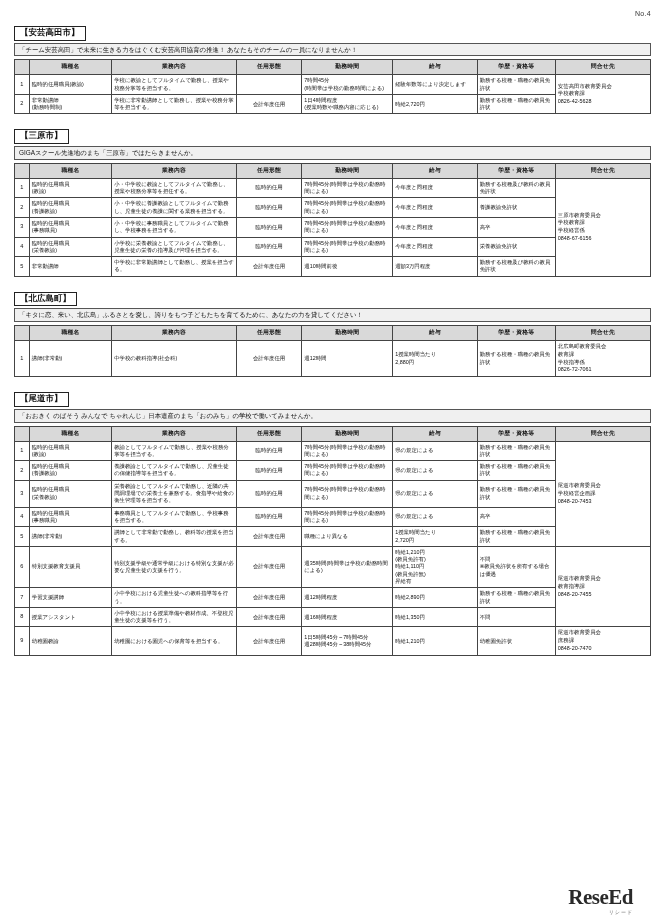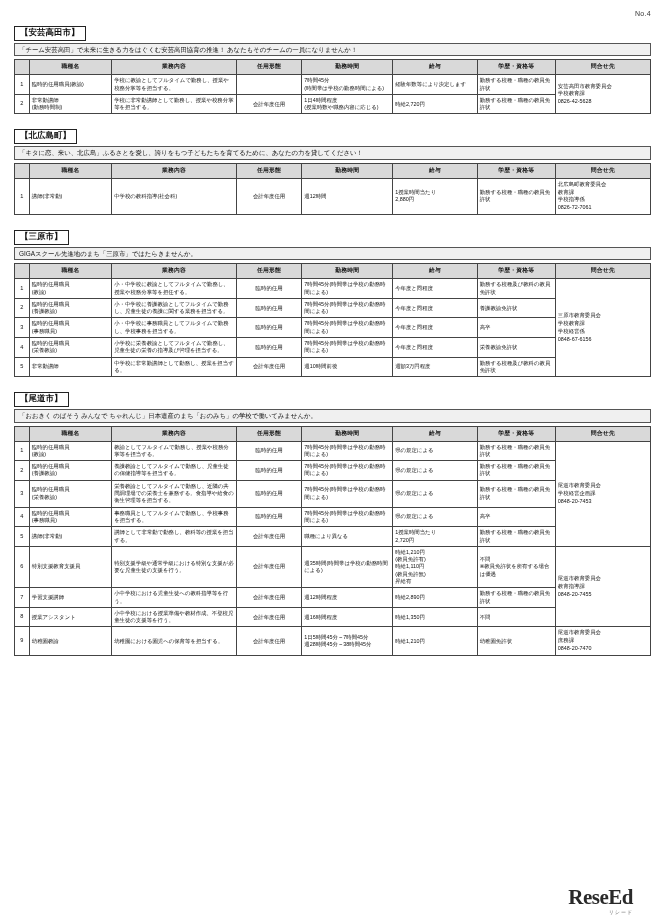--- a/index.html
+++ b/index.html
@@ -159,20 +159,104 @@
           <td class="cellwrap">1日4時間程度
 (授業時数や職務内容に応じる)</td>
           <td class="cellwrap">時給2,720円</td>
           <td class="cellwrap">勤務する校種・職種の教員免許状</td>
         </tr>
       </tbody>
     </table>
   </div>
 
   <div class="city-block">
+    <div class="city-title">【三原市】</div>
+    <div class="city-catch">GIGAスクール先進地のまち「三原市」ではたらきませんか。</div>
+    <table>
+      <colgroup>
+        <col class="col-no">
+          <col class="col-job">
+          <col class="col-duty">
+          <col class="col-emp">
+        <col class="col-hours">
+          <col class="col-pay">
+          <col class="col-qual">
+          <col class="col-contact">
+      </colgroup>
+      <thead>
+        <tr>
+          <th></th>
+          <th>職種名</th>
+          <th>業務内容</th>
+          <th>任用形態</th>
+          <th>勤務時間</th>
+          <th>給与</th>
+          <th>学歴・資格等</th>
+          <th>問合せ先</th>
+        </tr>
+      </thead>
+      <tbody>
+        <tr>
+          <td class="num">1</td>
+          <td class="cellwrap">臨時的任用職員
+(教諭)</td>
+          <td class="cellwrap">小・中学校に教諭としてフルタイムで勤務し、授業や校務分掌等を担任する。</td>
+          <td class="c cellwrap">臨時的任用</td>
+          <td class="cellwrap">7時間45分(時間帯は学校の勤務時間による)</td>
+          <td class="cellwrap">今年度と同程度</td>
+          <td class="cellwrap">勤務する校種及び教科の教員免許状</td>
+          <td class="contact" rowspan="5">三原市教育委員会
+学校教育課
+学校経営係
+0848-67-6156</td>
+        </tr>
+        <tr>
+          <td class="num">2</td>
+          <td class="cellwrap">臨時的任用職員
+(養護教諭)</td>
+          <td class="cellwrap">小・中学校に養護教諭としてフルタイムで勤務し、児童生徒の養護に関する業務を担当する。</td>
+          <td class="c cellwrap">臨時的任用</td>
+          <td class="cellwrap">7時間45分(時間帯は学校の勤務時間による)</td>
+          <td class="cellwrap">今年度と同程度</td>
+          <td class="cellwrap">養護教諭免許状</td>
+        </tr>
+        <tr>
+          <td class="num">3</td>
+          <td class="cellwrap">臨時的任用職員
+(事務職員)</td>
+          <td class="cellwrap">小・中学校に事務職員としてフルタイムで勤務し、学校事務を担当する。</td>
+          <td class="c cellwrap">臨時的任用</td>
+          <td class="cellwrap">7時間45分(時間帯は学校の勤務時間による)</td>
+          <td class="cellwrap">今年度と同程度</td>
+          <td class="cellwrap">高卒</td>
+        </tr>
+        <tr>
+          <td class="num">4</td>
+          <td class="cellwrap">臨時的任用職員
+(栄養教諭)</td>
+          <td class="cellwrap">小学校に栄養教諭としてフルタイムで勤務し、児童生徒の栄養の指導及び管理を担当する。</td>
+          <td class="c cellwrap">臨時的任用</td>
+          <td class="cellwrap">7時間45分(時間帯は学校の勤務時間による)</td>
+          <td class="cellwrap">今年度と同程度</td>
+          <td class="cellwrap">栄養教諭免許状</td>
+        </tr>
+        <tr>
+          <td class="num">5</td>
+          <td class="cellwrap">非常勤講師</td>
+          <td class="cellwrap">中学校に非常勤講師として勤務し、授業を担当する。</td>
+          <td class="c cellwrap">会計年度任用</td>
+          <td class="cellwrap">週10時間前後</td>
+          <td class="cellwrap">週額3万円程度</td>
+          <td class="cellwrap">勤務する校種及び教科の教員免許状</td>
+        </tr>
+      </tbody>
+    </table>
+  </div>
+
+  <div class="city-block">
     <div class="city-title">【北広島町】</div>
     <div class="city-catch">「キタに恋、来い、北広島」ふるさとを愛し、誇りをもつ子どもたちを育てるために、あなたの力を貸してください！</div>
     <table>
       <colgroup>
         <col class="col-no">
           <col class="col-job">
           <col class="col-duty">
           <col class="col-emp">
         <col class="col-hours">
           <col class="col-pay">
@@ -198,104 +282,20 @@
           <td class="cellwrap">中学校の教科指導(社会科)</td>
           <td class="c cellwrap">会計年度任用</td>
           <td class="cellwrap">週12時間</td>
           <td class="cellwrap">1授業時間当たり
 2,880円</td>
           <td class="cellwrap">勤務する校種・職種の教員免許状</td>
           <td class="contact">北広島町教育委員会
 教育課
 学校指導係
 0826-72-7061</td>
-        </tr>
-      </tbody>
-    </table>
-  </div>
-
-  <div class="city-block">
-    <div class="city-title">【三原市】</div>
-    <div class="city-catch">GIGAスクール先進地のまち「三原市」ではたらきませんか。</div>
-    <table>
-      <colgroup>
-        <col class="col-no">
-          <col class="col-job">
-          <col class="col-duty">
-          <col class="col-emp">
-        <col class="col-hours">
-          <col class="col-pay">
-          <col class="col-qual">
-          <col class="col-contact">
-      </colgroup>
-      <thead>
-        <tr>
-          <th></th>
-          <th>職種名</th>
-          <th>業務内容</th>
-          <th>任用形態</th>
-          <th>勤務時間</th>
-          <th>給与</th>
-          <th>学歴・資格等</th>
-          <th>問合せ先</th>
-        </tr>
-      </thead>
-      <tbody>
-        <tr>
-          <td class="num">1</td>
-          <td class="cellwrap">臨時的任用職員
-(教諭)</td>
-          <td class="cellwrap">小・中学校に教諭としてフルタイムで勤務し、授業や校務分掌等を担任する。</td>
-          <td class="c cellwrap">臨時的任用</td>
-          <td class="cellwrap">7時間45分(時間帯は学校の勤務時間による)</td>
-          <td class="cellwrap">今年度と同程度</td>
-          <td class="cellwrap">勤務する校種及び教科の教員免許状</td>
-          <td class="contact" rowspan="5">三原市教育委員会
-学校教育課
-学校経営係
-0848-67-6156</td>
-        </tr>
-        <tr>
-          <td class="num">2</td>
-          <td class="cellwrap">臨時的任用職員
-(養護教諭)</td>
-          <td class="cellwrap">小・中学校に養護教諭としてフルタイムで勤務し、児童生徒の養護に関する業務を担当する。</td>
-          <td class="c cellwrap">臨時的任用</td>
-          <td class="cellwrap">7時間45分(時間帯は学校の勤務時間による)</td>
-          <td class="cellwrap">今年度と同程度</td>
-          <td class="cellwrap">養護教諭免許状</td>
-        </tr>
-        <tr>
-          <td class="num">3</td>
-          <td class="cellwrap">臨時的任用職員
-(事務職員)</td>
-          <td class="cellwrap">小・中学校に事務職員としてフルタイムで勤務し、学校事務を担当する。</td>
-          <td class="c cellwrap">臨時的任用</td>
-          <td class="cellwrap">7時間45分(時間帯は学校の勤務時間による)</td>
-          <td class="cellwrap">今年度と同程度</td>
-          <td class="cellwrap">高卒</td>
-        </tr>
-        <tr>
-          <td class="num">4</td>
-          <td class="cellwrap">臨時的任用職員
-(栄養教諭)</td>
-          <td class="cellwrap">小学校に栄養教諭としてフルタイムで勤務し、児童生徒の栄養の指導及び管理を担当する。</td>
-          <td class="c cellwrap">臨時的任用</td>
-          <td class="cellwrap">7時間45分(時間帯は学校の勤務時間による)</td>
-          <td class="cellwrap">今年度と同程度</td>
-          <td class="cellwrap">栄養教諭免許状</td>
-        </tr>
-        <tr>
-          <td class="num">5</td>
-          <td class="cellwrap">非常勤講師</td>
-          <td class="cellwrap">中学校に非常勤講師として勤務し、授業を担当する。</td>
-          <td class="c cellwrap">会計年度任用</td>
-          <td class="cellwrap">週10時間前後</td>
-          <td class="cellwrap">週額3万円程度</td>
-          <td class="cellwrap">勤務する校種及び教科の教員免許状</td>
         </tr>
       </tbody>
     </table>
   </div>
 
   <div class="city-block">
     <div class="city-title">【尾道市】</div>
     <div class="city-catch">「おおきく のばそう みんなで ちゃれんじ」日本遺産のまち「おのみち」の学校で働いてみませんか。</div>
     <table>
       <colgroup>

